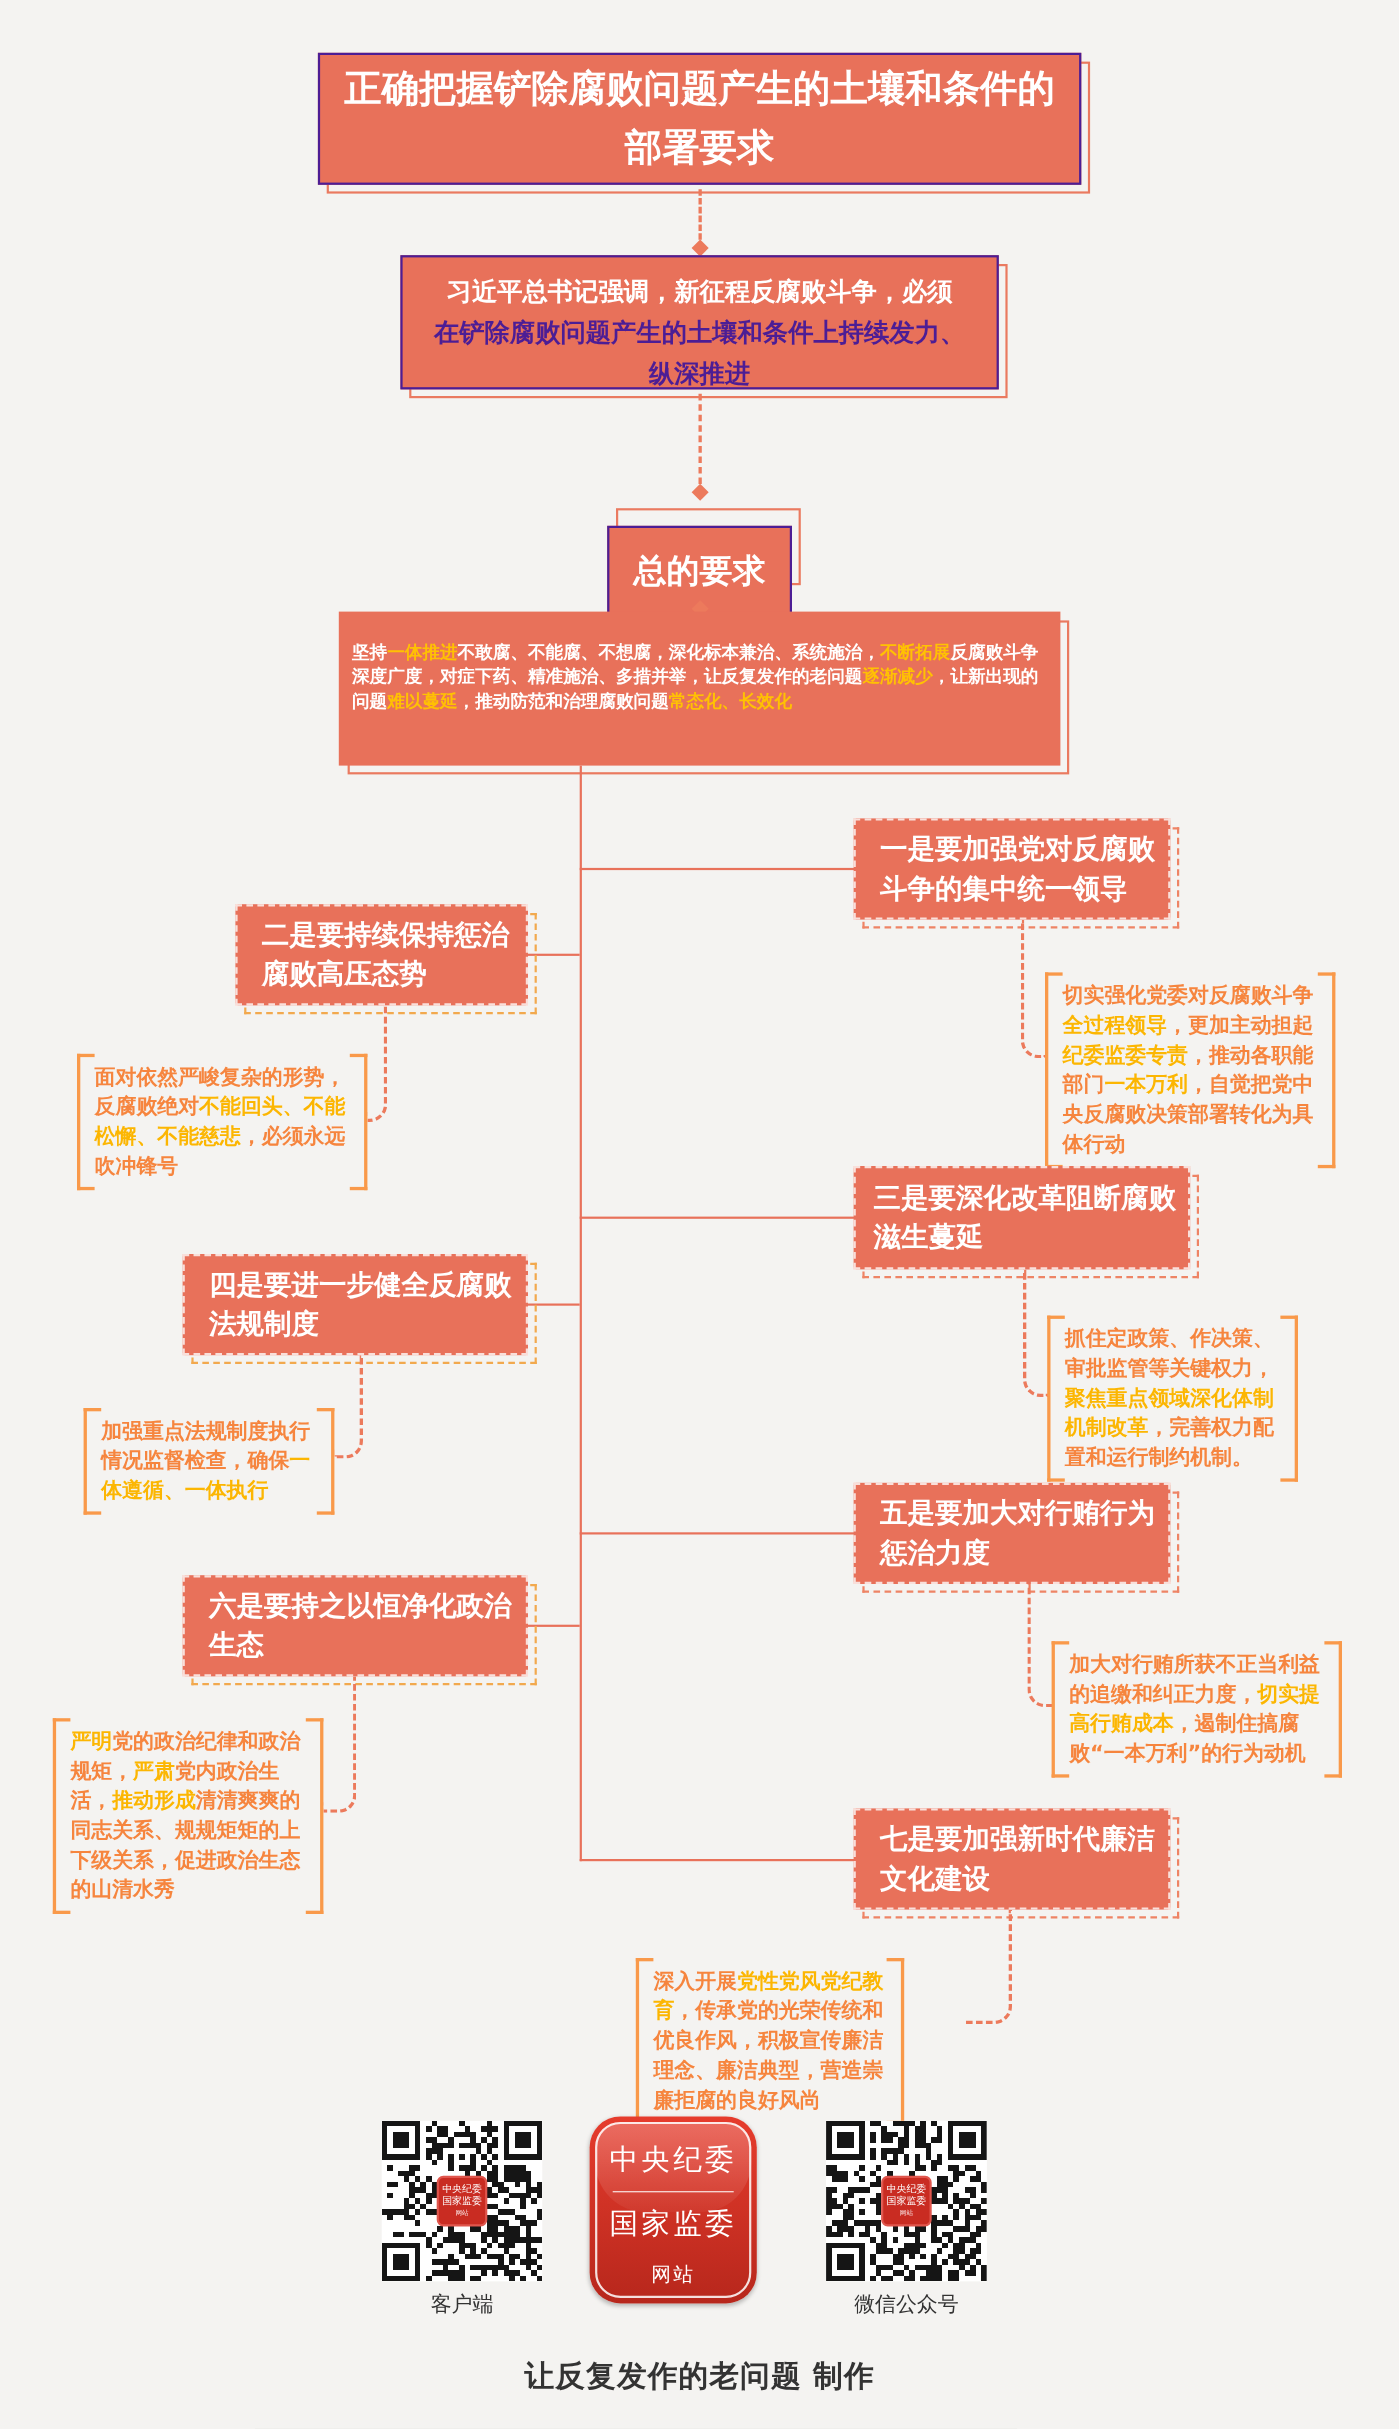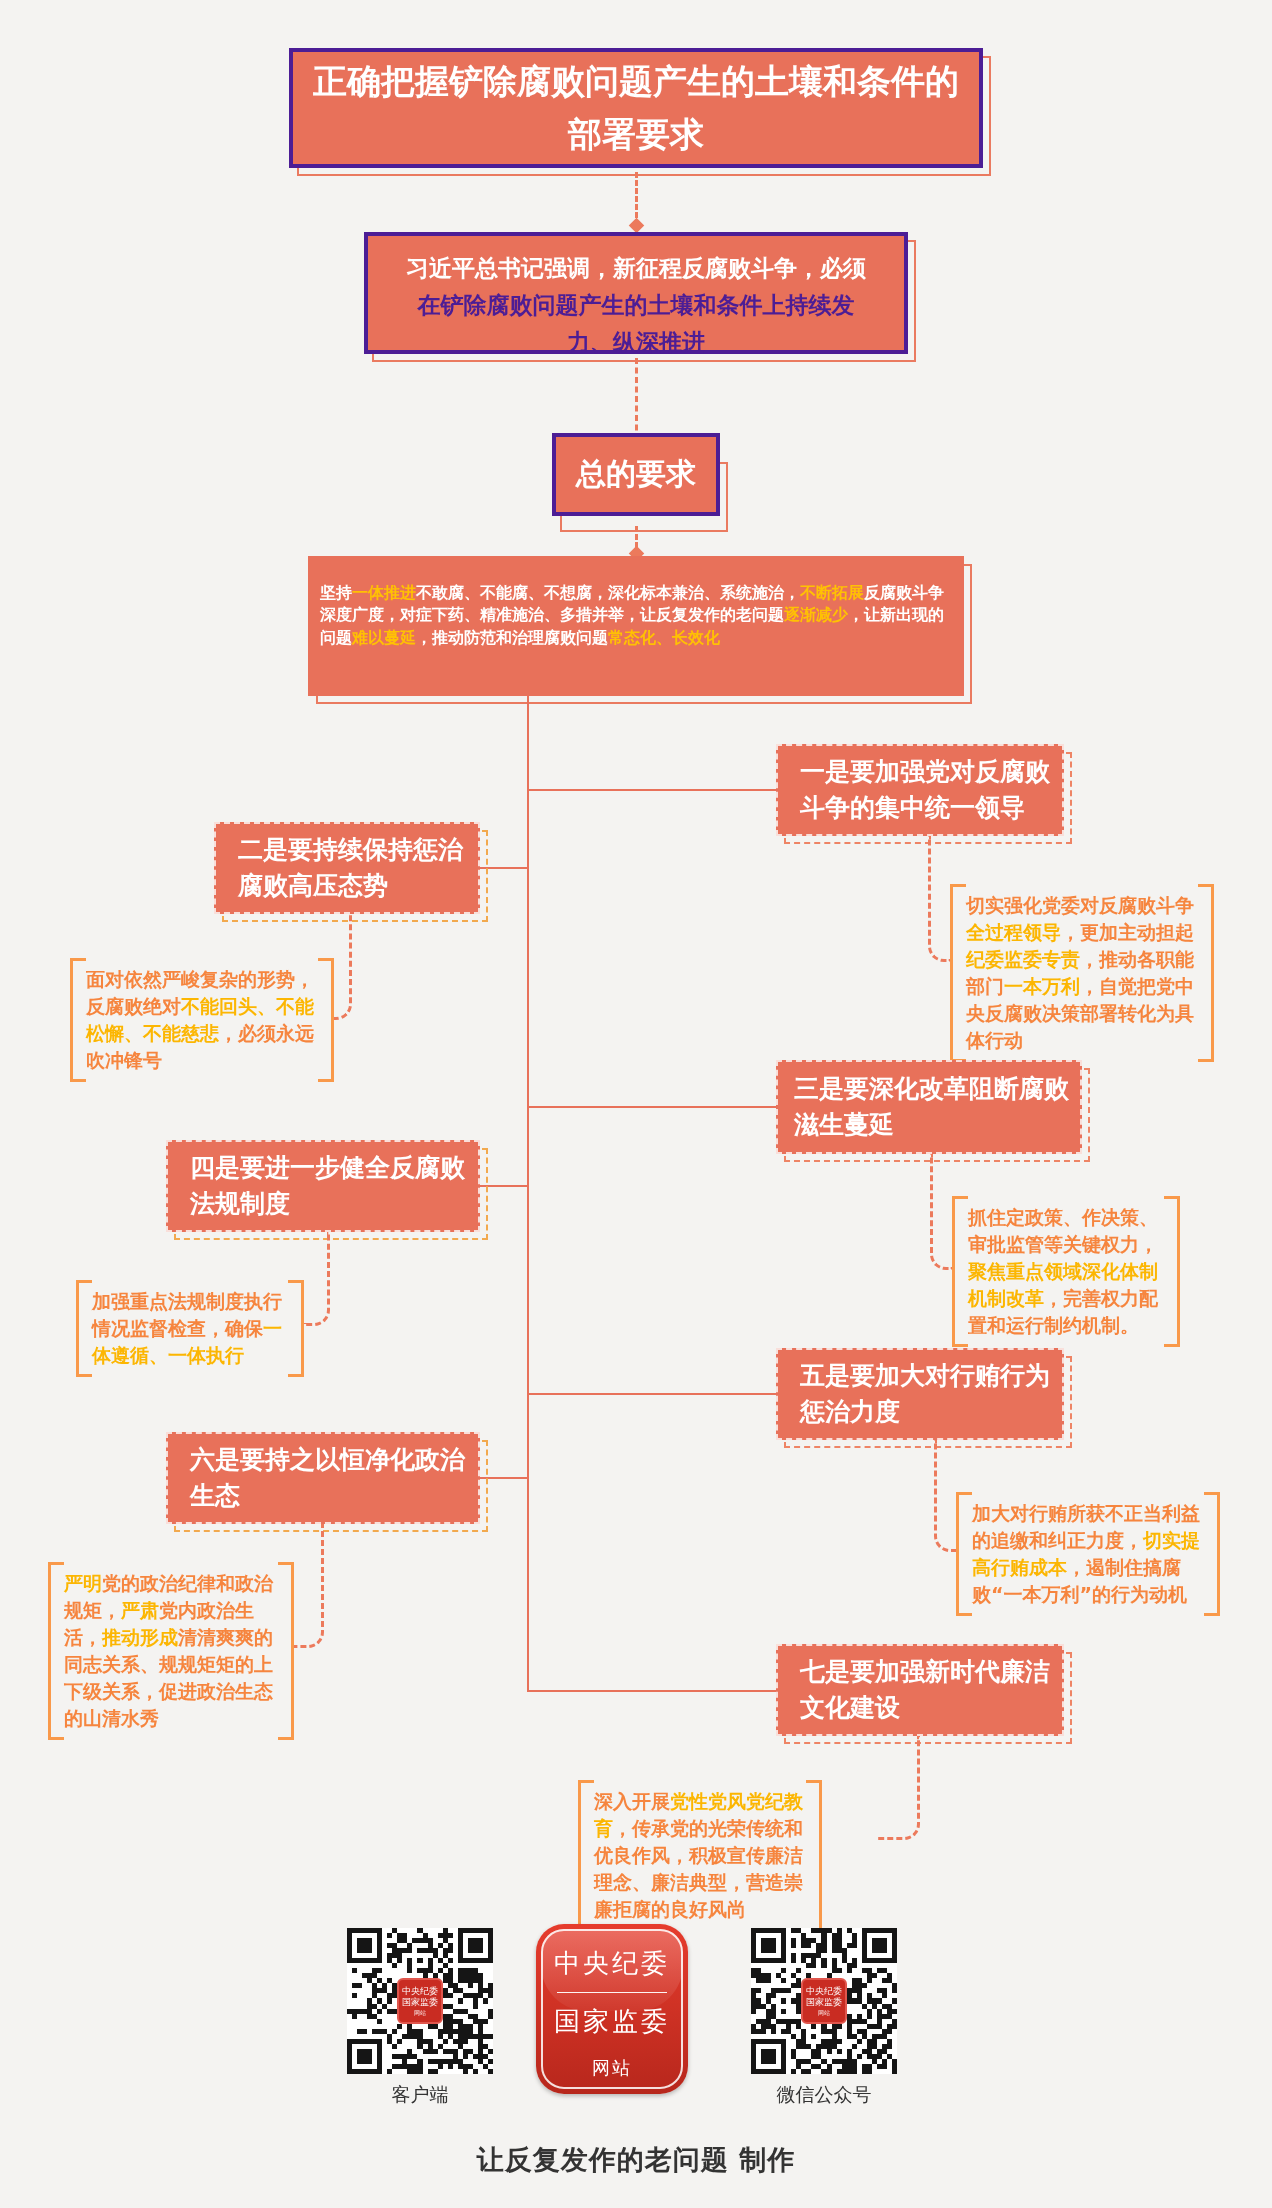--- a/index.html
+++ b/index.html
@@ -2,21 +2,21 @@
 <html><head>
 <meta charset="utf-8">
 <style>
   * { margin:0; padding:0; box-sizing:border-box; }
   html,body { background:#e9e7e4; }
   body { font-family:"DejaVu Sans","Liberation Sans",sans-serif; }
   #canvas { position:relative; width:1272px; height:2208px; margin:0 auto;
             background:#f4f3f1; overflow:hidden; }
 
   
-  .sbox { position:absolute; z-index:2; background:#e8715a; border:4px solid #4c1d95;
+  .sbox { position:absolute; z-index:2; background:#e8715a; border:2px solid #4c1d95;
           color:#fff; font-weight:bold; }
   .sbox .hl { color:#4c1d95; }
   .obox { position:absolute; z-index:2; background:#e8715a; color:#fff; font-weight:bold; }
   .obox .hl { color:#ffc103; }
 
   
   .frame { position:absolute; z-index:1; border:2px solid #ea7a60; pointer-events:none; }
 
   
   .nbox { position:absolute; z-index:2; background:#e8715a;
@@ -100,21 +100,21 @@
     <div>
         <span>习近平总书记强调，新征程反腐败斗争，必须</span>
         <span class="hl">在铲除腐败问题产生的土壤和条件上持续发力、纵深推进</span>
       </div>
   </div>
 
   <div class="vdash" style="left:635px;top:358px;height:82px;"></div>
   <div class="dia" style="left:631px;top:442px;"></div>
 
   <div class="frame" style="left: 560px; top: 462px; width: 168px; height: 70px; border-color: rgb(234, 122, 96); border-style: solid;"></div>
-    <div class="sbox general has-frame" style="left:552px;top:433px;width:168px;height:83px;">
+    <div class="sbox general has-frame" style="left:552px;top:478px;width:168px;height:83px;">
     <span>总的要求</span>
   </div>
 
   <div class="vdash" style="left:635px;top:526px;height:22px;"></div>
   <div class="dia" style="left:631px;top:548px;"></div>
 
   <div class="frame" style="left: 316px; top: 564px; width: 656px; height: 140px; border-color: rgb(234, 122, 96); border-style: solid;"></div>
     <div class="obox has-frame" style="left:308px;top:556px;width:656px;height:140px;">
     <div><span>坚持</span><span class="hl">一体推进</span><span>不敢腐、不能腐、不想腐，深化标本兼治、系统施治，</span><span class="hl">不断拓展</span><span>反腐败斗争深度广度，对症下药、精准施治、多措并举，让反复发作的老问题</span><span class="hl">逐渐减少</span><span>，让新出现的问题</span><span class="hl">难以蔓延</span><span>，推动防范和治理腐败问题</span><span class="hl">常态化、长效化</span></div>
   </div>

